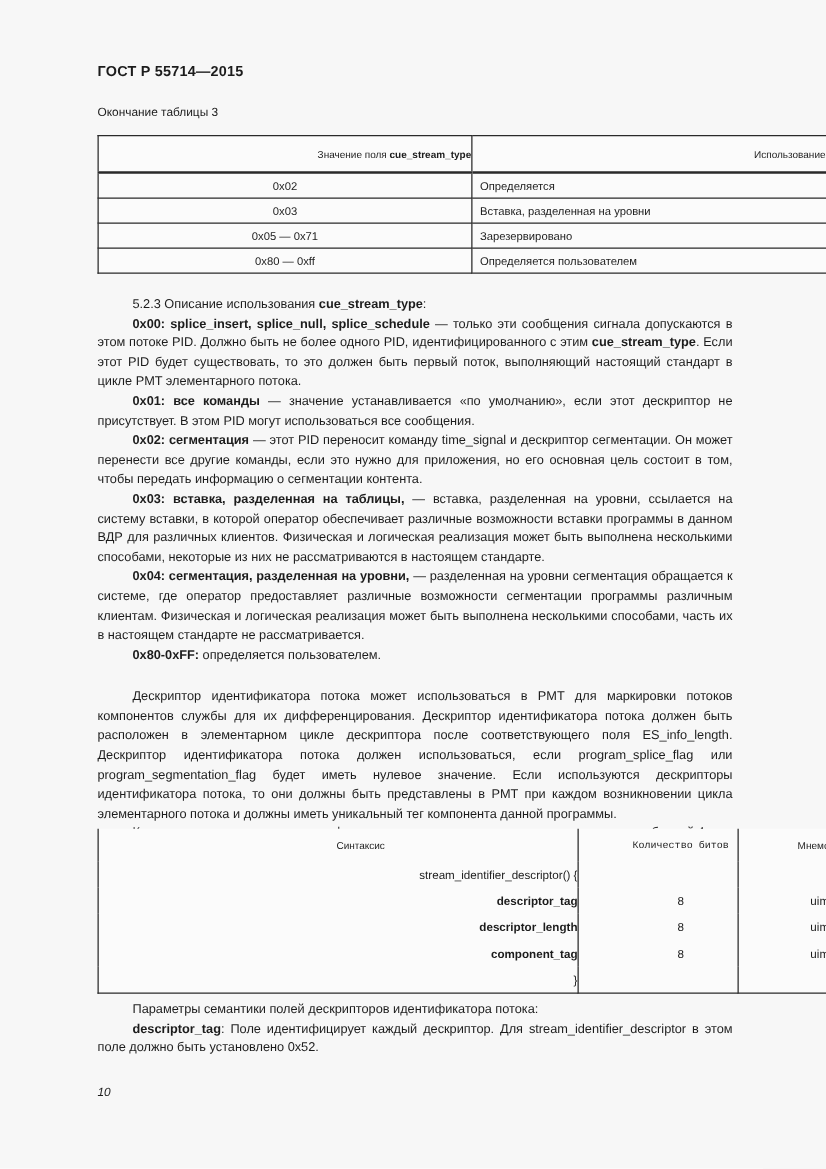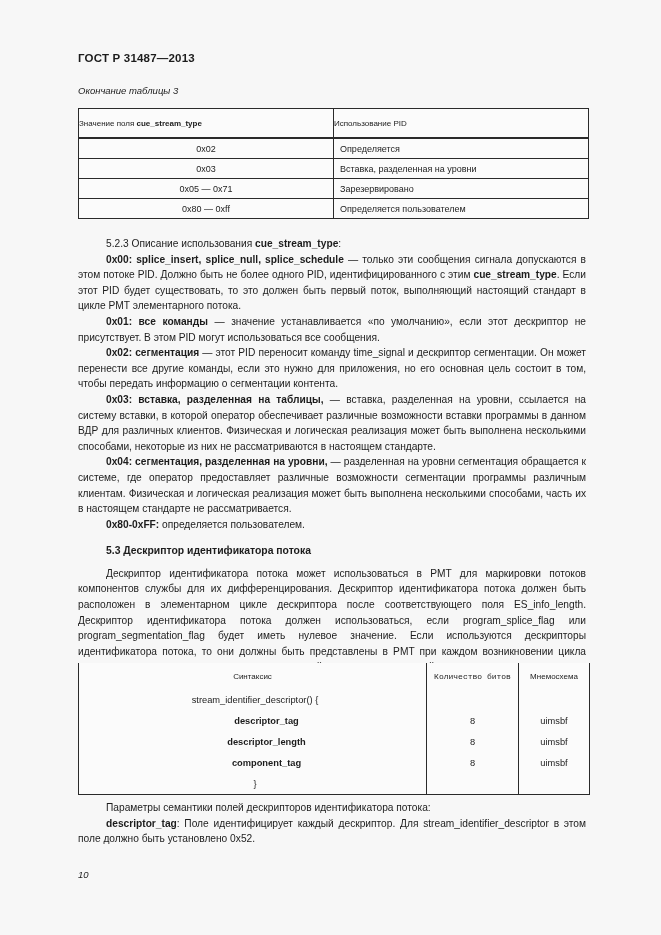--- a/index.html
+++ b/index.html
@@ -30,21 +30,20 @@
     letter-spacing: 0.2px;
     color: #1c1c1c;
   }
 
   
   .table-caption-italic {
     position: absolute;
     left: 78px;
     top: 85px;
     font-size: 9.5px;
-    font-style: italic;
     color: #1c1c1c;
   }
 
   
   .tbl {
     border-collapse: collapse;
     table-layout: fixed;
     width: 508px;
     background: #fbfbfb;
   }
@@ -54,24 +53,25 @@
     font-weight: normal;
     vertical-align: middle;
   }
   #table3 {
     position: absolute;
     left: 78px;
     top: 108px;
   }
   #table3 .hdr td {
     height: 28px;
-    text-align: left;
+    text-align: right;
     font-size: 8px;
     color: #1c1c1c;
     border-bottom-width: 2px;
+    padding-left: 44px;
   }
   #table3 tbody td {
     height: 19px;
     font-size: 9px;
     color: #1c1c1c;
   }
   #table3 tbody td.c1 { text-align: center; }
   #table3 tbody td.c2 { text-align: left; padding-left: 6px; }
   .mono-b { font-family: "Liberation Sans", sans-serif; font-weight: bold; }
 
@@ -127,43 +127,44 @@
     border-bottom-width: 2px;
   }
   #table4 tbody td {
     font-size: 9.3px;
     color: #1c1c1c;
     border-left: 1px solid #2a2a2a;
     border-right: 1px solid #2a2a2a;
     border-top: none;
     border-bottom: none;
     height: 21px;
+    padding-left: 36px;
   }
   #table4 tbody tr:last-child td { border-bottom: 1px solid #2a2a2a; }
-  #table4 td.syn { text-align: center; padding-left: 5px; }
+  #table4 td.syn { text-align: right; padding-left: 5px; }
   #table4 td.syn.ind { padding-left: 28px; font-weight: bold; }
   #table4 td.num { text-align: center; }
   #table4 td.mn { text-align: center; }
 
   
   .page-number {
     position: absolute;
     left: 78px;
     top: 869px;
     font-size: 9.5px;
     color: #1c1c1c;
     font-style: italic;
   }
 </style>
 </head>
 <body>
 
 <div class="page">
 
-  <div class="doc-header">ГОСТ Р 31487—2013</div>
+  <div class="doc-header">ГОСТ Р 55714—2015</div>
 
   <div class="table-caption-italic">Окончание таблицы 3</div>
 
   <table class="tbl" id="table3">
     <tbody>
       <tr class="hdr">
         <td style="width:254px;">
           <span>Значение поля </span><span class="mono-b">cue_stream_type</span>
         </td>
         <td style="width:254px;">Использование PID</td>
@@ -199,21 +200,20 @@
 
     <p><b>0x03: вставка, разделенная на таблицы,</b><span> — вставка, разделенная на уровни, ссылается на систему вставки, в которой оператор обеспечивает различные возможности вставки программы в данном ВДР для различных клиентов. Физическая и логическая реализация может быть выполнена несколькими способами, некоторые из них не рассматриваются в настоящем стандарте.</span></p>
 
     <p><b>0x04: сегментация, разделенная на уровни,</b><span> — разделенная на уровни сегментация обращается к системе, где оператор предоставляет различные возможности сегментации программы различным клиентам. Физическая и логическая реализация может быть выполнена несколькими способами, часть их в настоящем стандарте не рассматривается.</span></p>
 
 
     <p><b>0x80-0xFF:</b><span> определяется пользователем.</span></p>
 
     <div class="spacer-sm"></div>
 
-    <h3 class="section-head">5.3 Дескриптор идентификатора потока</h3>
 
     <div class="spacer-xs"></div>
 
     <p>Дескриптор идентификатора потока может использоваться в PMT для маркировки потоков компонентов службы для их дифференцирования. Дескриптор идентификатора потока должен быть расположен в элементарном цикле дескриптора после соответствующего поля ES_info_length. Дескриптор идентификатора потока должен использоваться, если program_splice_flag или program_segmentation_flag будет иметь нулевое значение. Если используются дескрипторы идентификатора потока, то они должны быть представлены в PMT при каждом возникновении цикла элементарного потока и должны иметь уникальный тег компонента данной программы.</p>
 
     <p>Кодирование дескриптора идентификатора потока осуществляется в соответствии с таблицей 4.</p>
   </div>
 
 
   <table class="tbl" id="table4">

